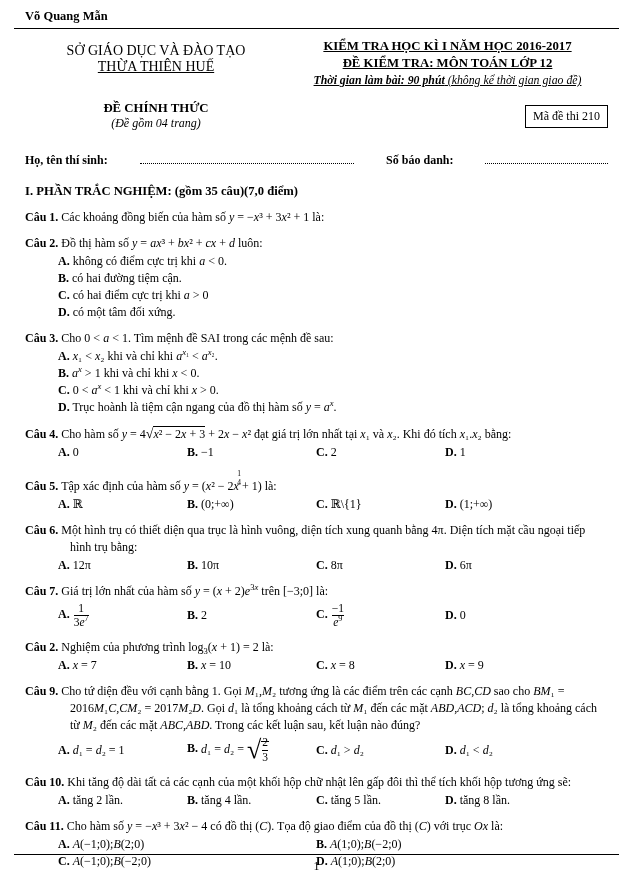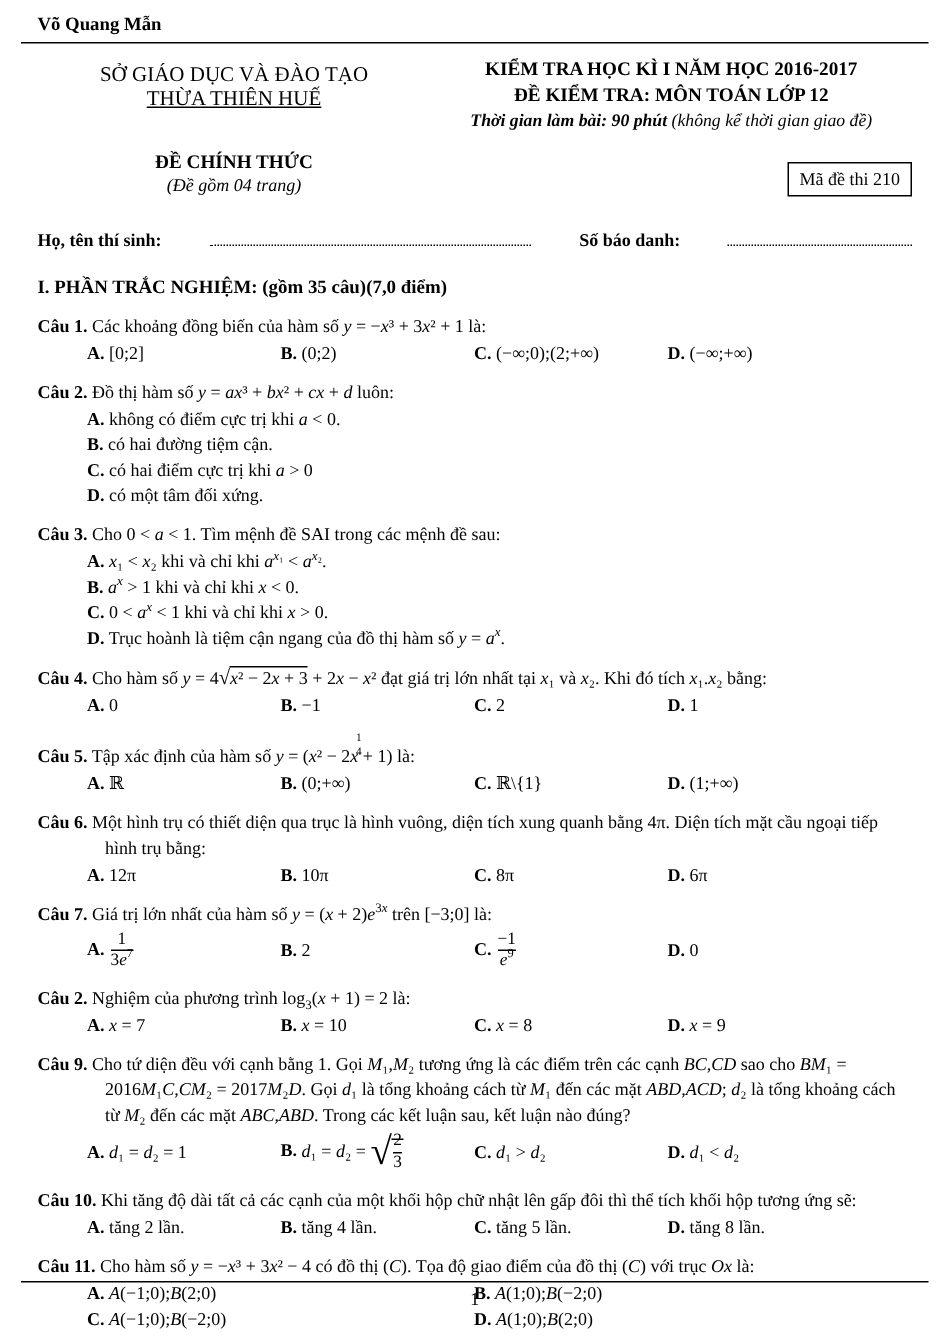--- a/index.html
+++ b/index.html
@@ -8,25 +8,25 @@
     background:#ffffff;color:#000;
     font-family:"Liberation Serif","DejaVu Serif",serif;
     font-size:12px;line-height:17px;
   }
   .inner{padding:8px 25px 0 25px;}
   .author{font-weight:bold;font-size:12.5px;}
   .toprule{border:none;border-top:1.5px solid #000;margin:3px -11px 9px -11px;}
   .hdcols{display:flex;}
   .hdleft{width:262px;text-align:center;padding-top:5px;font-size:14px;line-height:16px;}
   .hdleft .l2{text-decoration:underline;}
-  .hdright{width:321px;text-align:center;line-height:17px;}
+  .hdright{width:321px;text-align:center;line-height:17px;text-decoration:underline;}
   .hdright .t1,.hdright .t2{font-weight:bold;font-size:12.8px;}
   .hdright .t3{font-size:11.8px;font-style:italic;line-height:16px;}
   .hdright .t3 .dur{font-weight:bold;margin-top:34px;}
-  .officialrow{display:flex;margin-top:12px;align-items:flex-end;}
+  .officialrow{display:flex;margin-top:12px;align-items:center;}
   .official{width:262px;text-align:center;}
   .official .o1{font-weight:bold;font-size:12.8px;line-height:16px;}
   .official .o2{font-style:italic;line-height:15px;}
   .codewrap{flex:1;text-align:right;padding-top:2px;}
   .codebox{display:inline-block;border:1px solid #000;padding:2px 7px;font-size:12px;}
   .namerow{display:flex;align-items:baseline;margin:20px 0 0 0;font-weight:bold;gap:32px;}
   .leader{border-bottom:1.3px dotted #000;height:12px;}
   .lead1{flex:1.75;}
   .lead2{flex:1;}
   .section{font-weight:bold;font-size:12.6px;margin-top:14px;}
@@ -89,26 +89,20 @@
     <span class="leader lead1"></span>
     <span>Số báo danh:</span>
     <span class="leader lead2"></span>
   </div>
 
   <div class="section">I. PHẦN TRẮC NGHIỆM: (gồm 35 câu)(7,0 điểm)</div>
 
   <div class="questions">
       <div class="question">
         <p class="qtext"><b class="qlabel">Câu 1.</b><span class="qbody"> Các khoảng đồng biến của hàm số <i>y</i> = −<i>x</i>³ + 3<i>x</i>² + 1 là:</span></p>
-        <div class="options cols4">
-          <div class="option"><b class="olabel">A.</b><span class="otext"> [0;2]</span></div>
-          <div class="option"><b class="olabel">B.</b><span class="otext"> (0;2)</span></div>
-          <div class="option"><b class="olabel">C.</b><span class="otext"> (−∞;0);(2;+∞)</span></div>
-          <div class="option"><b class="olabel">D.</b><span class="otext"> (−∞;+∞)</span></div>
-        </div>
       </div>
       <div class="question">
         <p class="qtext"><b class="qlabel">Câu 2.</b><span class="qbody"> Đồ thị hàm số <i>y</i> = <i>ax</i>³ + <i>bx</i>² + <i>cx</i> + <i>d</i> luôn:</span></p>
         <div class="options cols1">
           <div class="option"><b class="olabel">A.</b><span class="otext"> không có điểm cực trị khi <i>a</i> &lt; 0.</span></div>
           <div class="option"><b class="olabel">B.</b><span class="otext"> có hai đường tiệm cận.</span></div>
           <div class="option"><b class="olabel">C.</b><span class="otext"> có hai điểm cực trị khi <i>a</i> &gt; 0</span></div>
           <div class="option"><b class="olabel">D.</b><span class="otext"> có một tâm đối xứng.</span></div>
         </div>
       </div>

